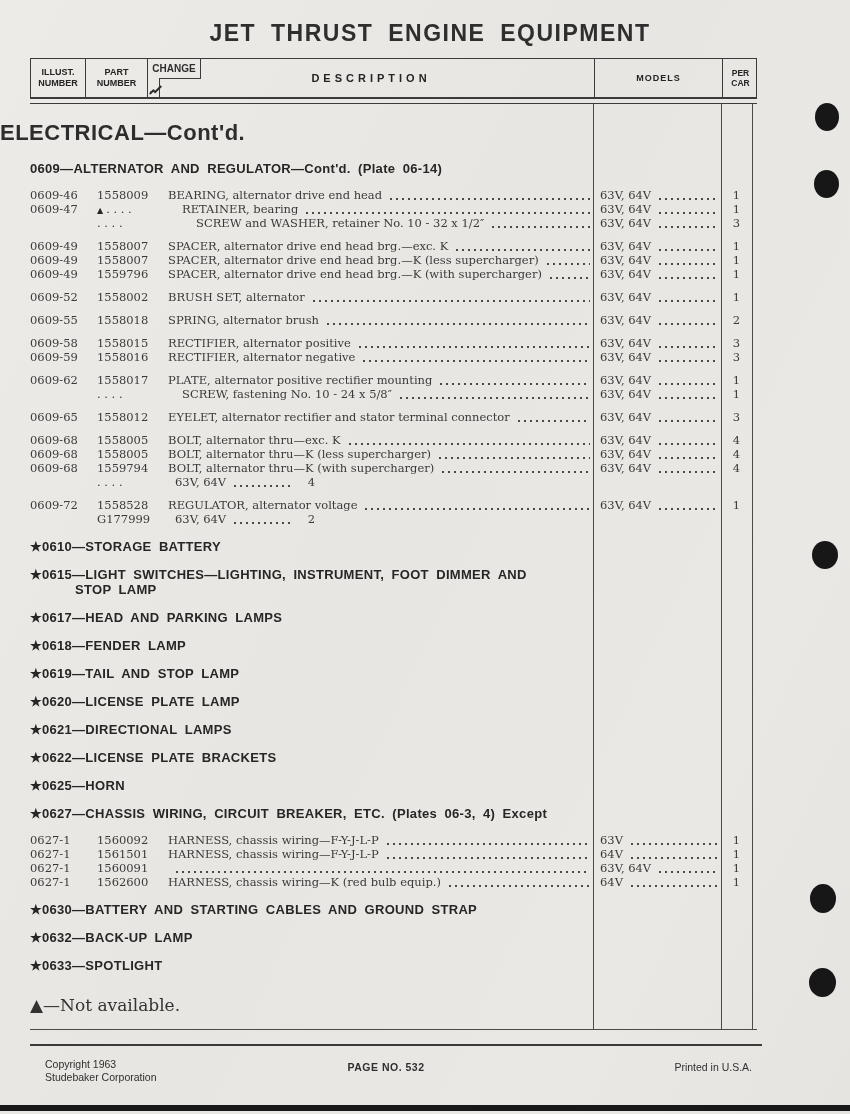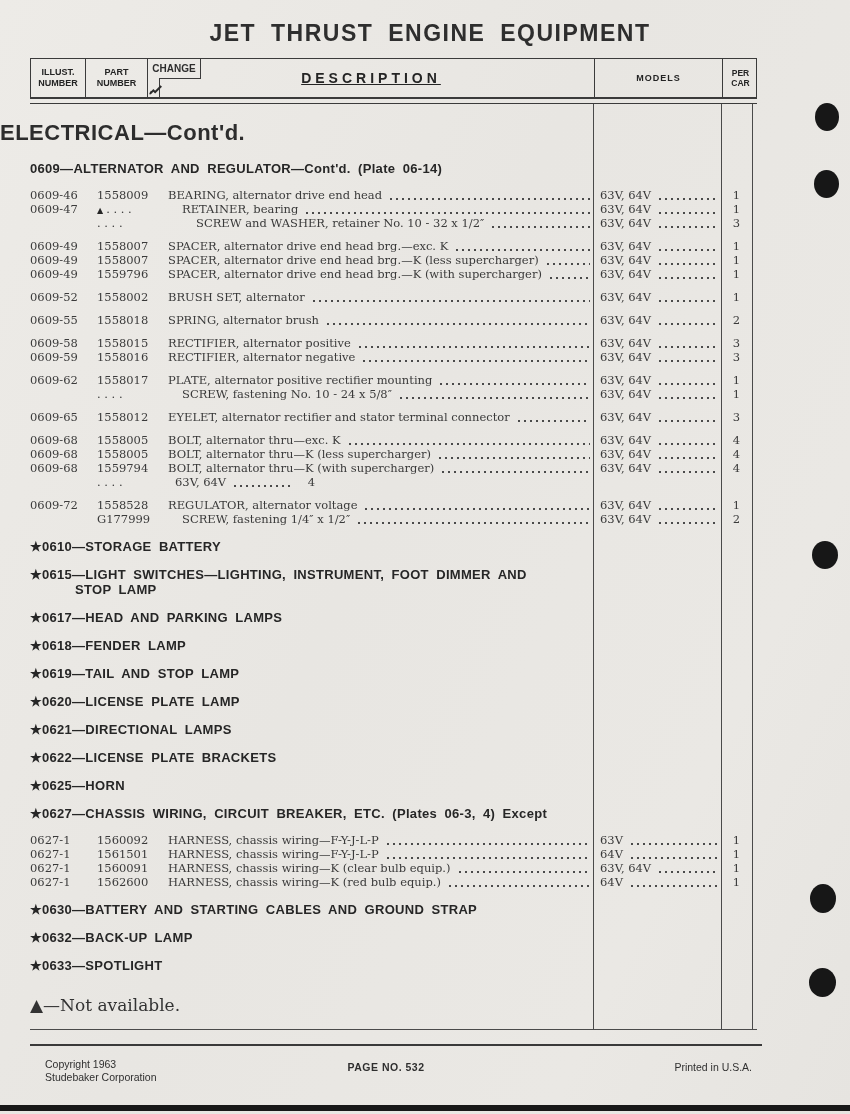--- a/index.html
+++ b/index.html
@@ -10,21 +10,21 @@
   .page-title{position:absolute;top:20px;left:0;width:772px;text-align:center;
       font-size:23px;font-weight:bold;letter-spacing:1.5px;word-spacing:7px;color:#2e2e2e;padding-left:44px;}
   
   .thead{position:absolute;top:58px;left:30px;width:727px;height:41px;box-sizing:border-box;
       border:1.5px solid #3b3b3b;border-bottom:2.5px solid #3b3b3b;}
   .thead-underline{position:absolute;top:103px;left:30px;width:727px;border-top:1.2px solid #3b3b3b;}
   .th-cell{position:absolute;top:0;height:100%;box-sizing:border-box;display:flex;flex-direction:column;
       align-items:center;justify-content:center;font-weight:bold;font-size:9px;line-height:11px;color:#242424;text-align:center;}
   .th-illust{left:0;width:55px;border-right:1.2px solid #3b3b3b;}
   .th-part{left:55px;width:62px;border-right:1.2px solid #3b3b3b;}
-  .th-desc{left:117px;width:446px;font-size:14px;letter-spacing:4px;text-decoration:underline;}
+  .th-desc{left:117px;width:446px;font-size:11px;letter-spacing:4px;}
   .th-models{left:563px;width:128px;border-left:1.2px solid #3b3b3b;letter-spacing:1px;align-items:center;}
   .th-per{left:691px;width:36px;border-left:1.2px solid #3b3b3b;font-size:8.5px;line-height:10px;}
   .change-box{position:absolute;left:117px;top:0;width:53px;height:19px;box-sizing:border-box;
       border-right:1.2px solid #3b3b3b;font-weight:bold;font-size:10px;text-align:center;padding-top:4px;background:transparent;}
   .change-step-h{position:absolute;left:128px;top:19px;width:42px;border-top:1.2px solid #3b3b3b;}
   .change-step-v{position:absolute;left:128px;top:19px;height:20px;border-left:1.2px solid #3b3b3b;}
   .change-icon{position:absolute;left:118px;top:24px;width:14px;height:13px;}
   
   .tbody{position:absolute;top:104px;left:0;width:850px;height:926px;}
   .vrule{position:absolute;top:0;bottom:0;border-left:1.1px solid #4a4a4a;}
@@ -407,24 +407,20 @@
       <span class="leader"></span>
     </div>
     <div class="c-per">1</div>
   </div>
 
   <div class="row">
     <div class="c-illust"></div>
     <div class="c-part">
       <span class="part-text">G177999</span>
     </div>
-    <div class="c-desc">
-      <span class="desc-text ind-1">SCREW, fastening 1/4″ x 1/2″</span>
-      <span class="leader"></span>
-    </div>
     <div class="c-models">
       <span class="models-text">63V, 64V</span>
       <span class="leader"></span>
     </div>
     <div class="c-per">2</div>
   </div>
 </div>
           </div>
   </div>
 
@@ -510,21 +506,20 @@
     </div>
     <div class="c-per">1</div>
   </div>
 
   <div class="row">
     <div class="c-illust">0627-1</div>
     <div class="c-part">
       <span class="part-text">1560091</span>
     </div>
     <div class="c-desc">
-      <span class="desc-text">HARNESS, chassis wiring—K (clear bulb equip.)</span>
       <span class="leader"></span>
     </div>
     <div class="c-models">
       <span class="models-text">63V, 64V</span>
       <span class="leader"></span>
     </div>
     <div class="c-per">1</div>
   </div>
 
   <div class="row">

